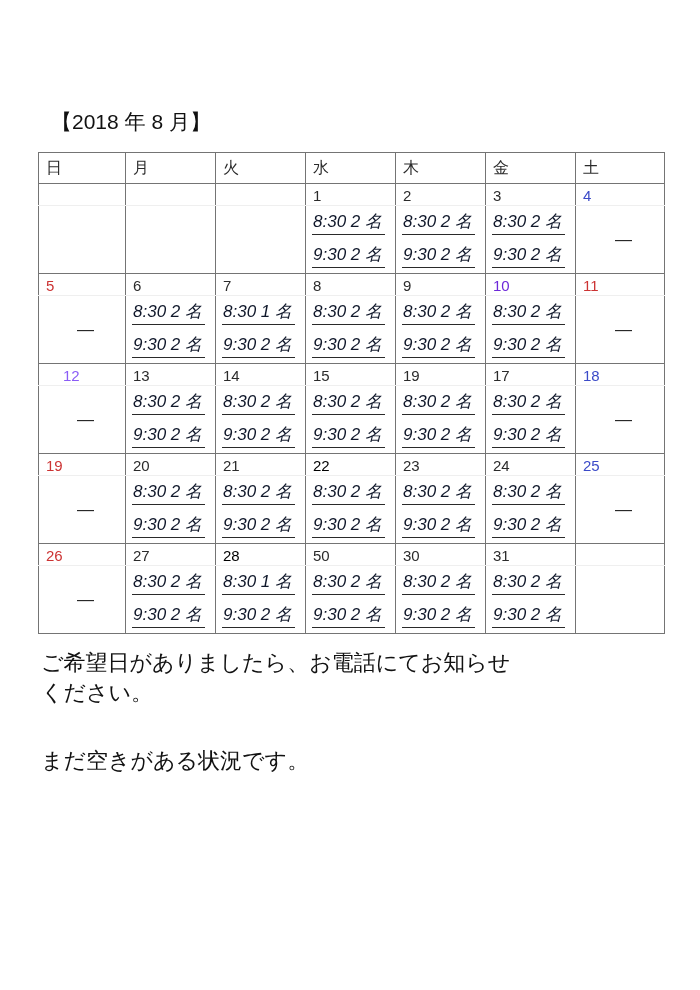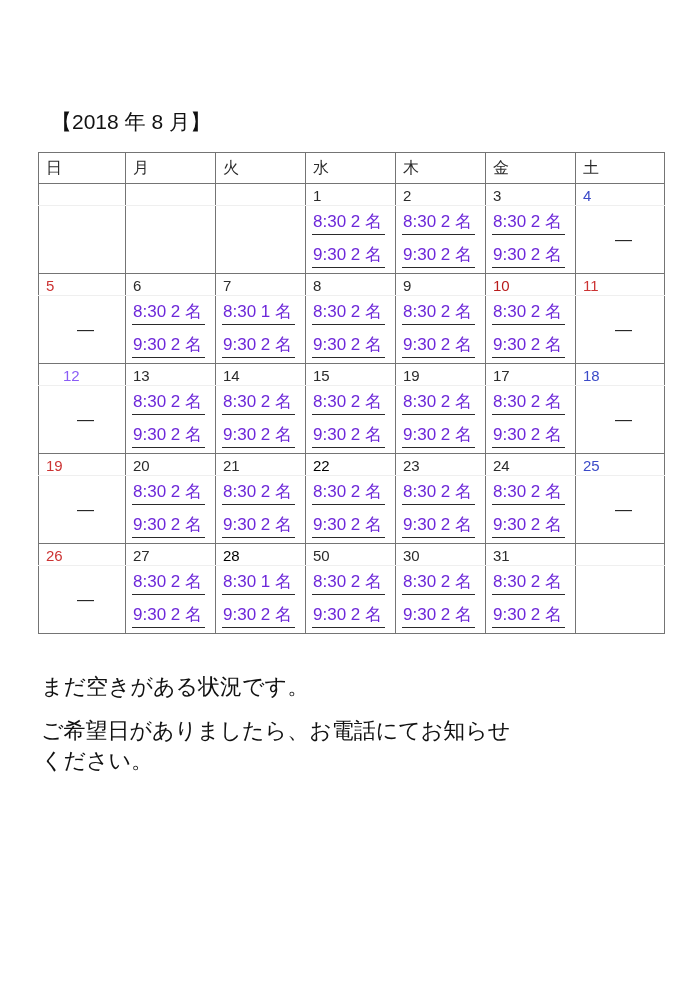--- a/index.html
+++ b/index.html
@@ -59,22 +59,23 @@
   }
   tbody tr.week-last td { border-bottom: 1px solid #747474; }
 
   span.slot {
     display: inline-block;
     font-size: 17px;
     line-height: 21px;
     padding: 0 3px 2px 1px;
     margin-left: -1px;
     border-bottom: 1px solid #2a2a2a;
-    color: #6d28d9;
+    color: #0f172a;
     white-space: nowrap;
+    font-style: italic;
   }
 
   td.cell-merged {
     padding: 0;
     text-align: center;
     vertical-align: middle;
     border-bottom: 1px solid #747474;
   }
   span.closed-mark { font-size: 17px; color: #222; }
 
@@ -137,21 +138,21 @@
           <td><span class="slot">9:30 2 名</span></td>
           <td><span class="slot">9:30 2 名</span></td>
           <td><span class="slot">9:30 2 名</span></td>
         </tr>
         <tr class="day-number-row">
           <td style="color: rgb(204, 51, 51);">5</td>
           <td style="color: rgb(43, 43, 43);">6</td>
           <td style="color: rgb(43, 43, 43);">7</td>
           <td style="color: rgb(43, 43, 43);">8</td>
           <td style="color: rgb(43, 43, 43);">9</td>
-          <td style="color: #b91c1c;">10</td>
+          <td style="color: #6d28d9;">10</td>
           <td style="color: rgb(204, 51, 51);">11</td>
         </tr>
         <tr class="slot-row">
           <td class="cell-merged" rowspan="2"><span class="closed-mark">—</span></td>
           <td><span class="slot">8:30 2 名</span></td>
           <td><span class="slot">8:30 1 名</span></td>
           <td><span class="slot">8:30 2 名</span></td>
           <td><span class="slot">8:30 2 名</span></td>
           <td><span class="slot">8:30 2 名</span></td>
           <td class="cell-merged" rowspan="2"><span class="closed-mark">—</span></td>
@@ -234,15 +235,15 @@
         <tr class="slot-row week-last">
           <td><span class="slot">9:30 2 名</span></td>
           <td><span class="slot">9:30 2 名</span></td>
           <td><span class="slot">9:30 2 名</span></td>
           <td><span class="slot">9:30 2 名</span></td>
           <td><span class="slot">9:30 2 名</span></td>
         </tr>
       </tbody>
   </table>
 
+  <p class="note note-second">ご希望日がありましたら、お電話にてお知らせください。</p>
   <p class="note note-first">まだ空きがある状況です。</p>
-  <p class="note note-second">ご希望日がありましたら、お電話にてお知らせください。</p>
 </div>
 
 </body></html>

